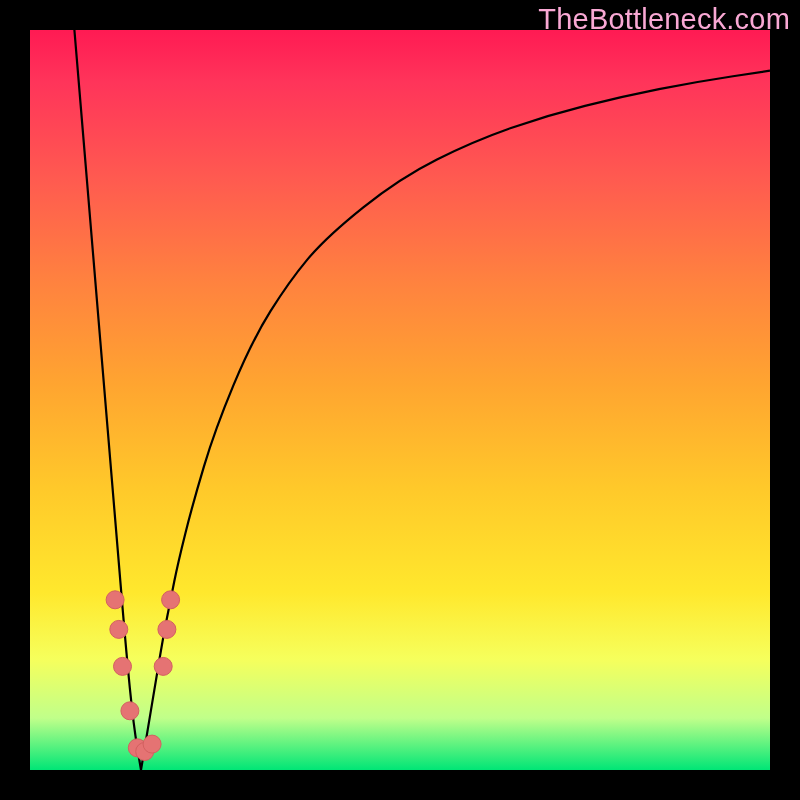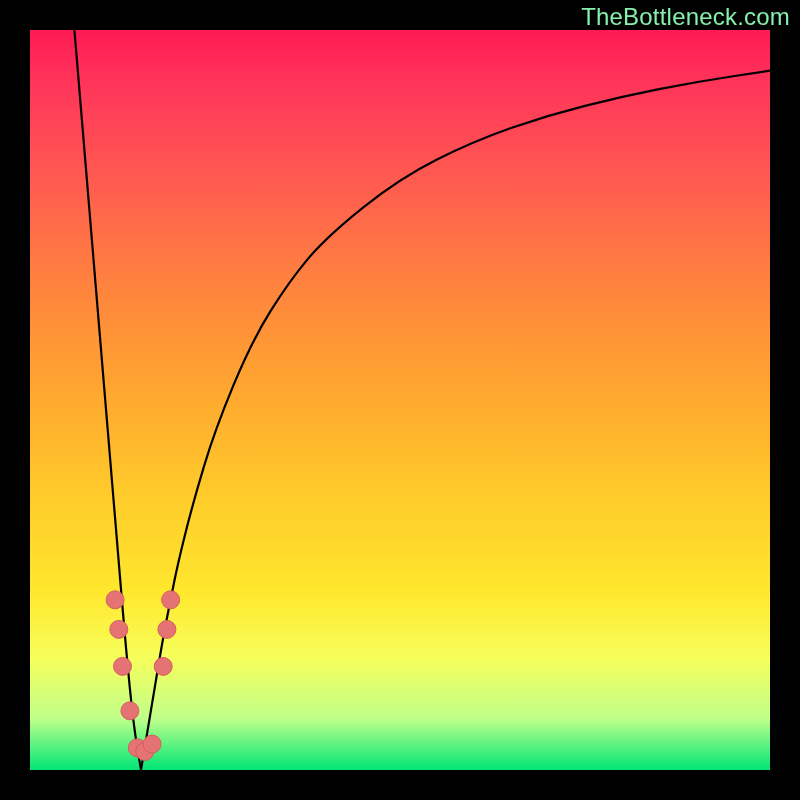--- a/index.html
+++ b/index.html
@@ -44,22 +44,22 @@
       #f6ff5c 85%,
       #c0ff8a 93%,
       #00e676 100%
     );
   }
   .watermark {
     position: absolute;
     top: 3px;
     right: 10px;
     font-family: Arial, Helvetica, sans-serif;
-    font-size: 24px;
-    color: #86efac;
+    font-size: 29px;
+    color: #f9a8d4;
     letter-spacing: 0.2px;
     user-select: none;
   }
   svg {
     position: absolute;
     top: 0;
     left: 0;
   }
 </style>
 </head>

